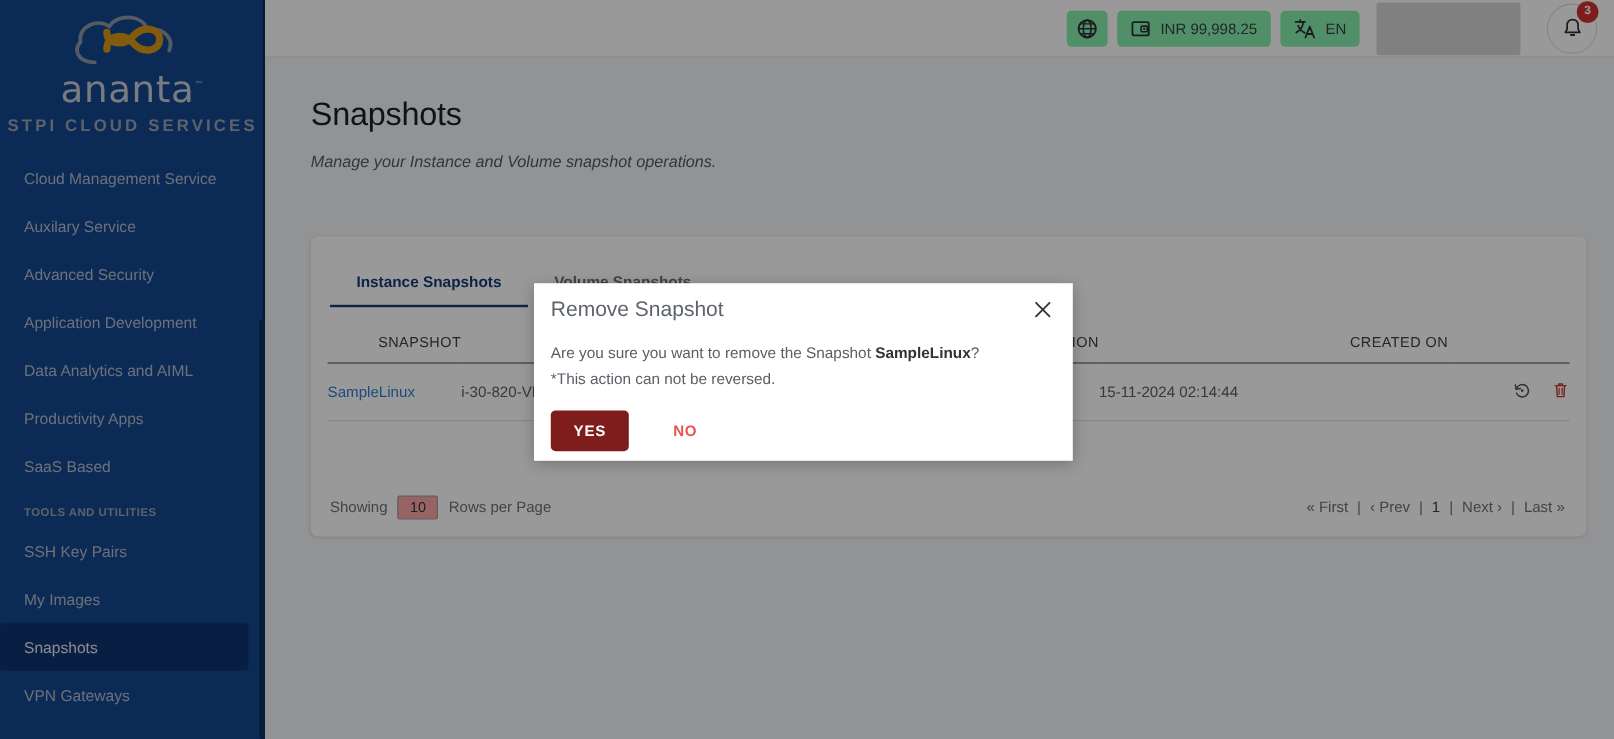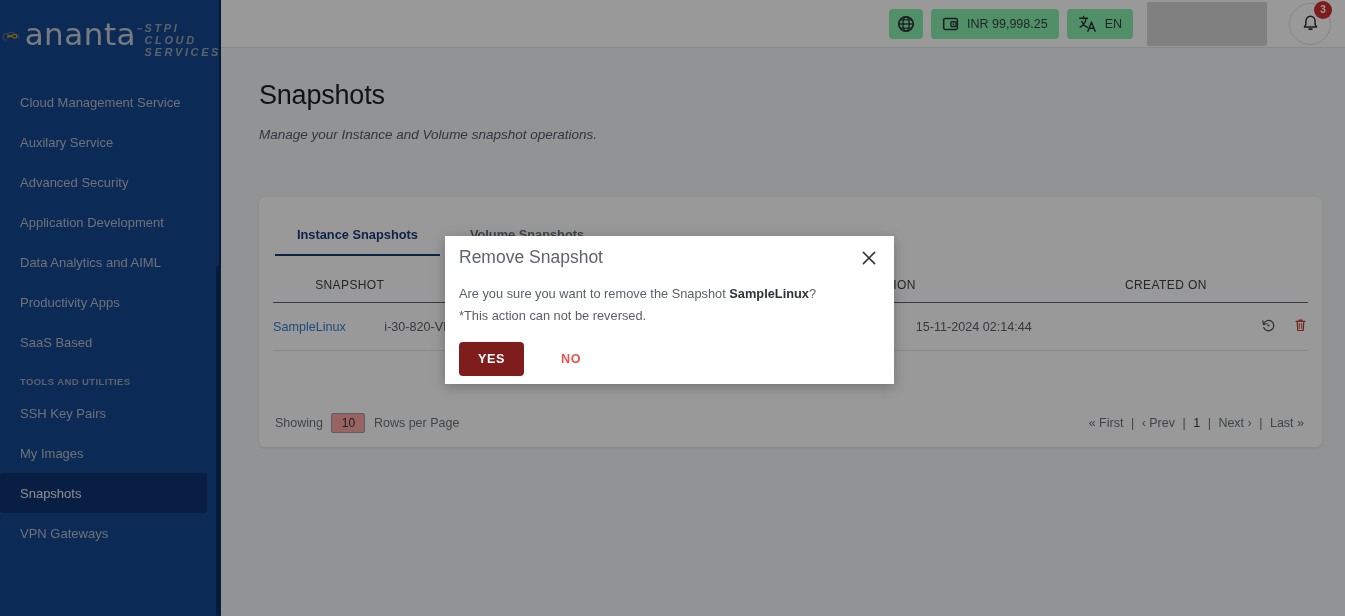--- a/index.html
+++ b/index.html
@@ -13,32 +13,32 @@
 
   
   .sidebar {
     position: absolute; left:0; top:0; width:221px; height:616px;
     background: #14478f;
     overflow: hidden;
   }
   .sidebar-inner { position:absolute; left:0; top:0; width:221px; }
   .logo-wrap {
     padding: 8px 0 16px 0;
-    display:flex; align-items:center;
+    display:flex; flex-direction:column; align-items:center;text-align:right;
   }
   .logo-mark { width:120px; height:58px; }
   .logo-word {
     font-size: 31px; letter-spacing: 0.5px; color:#c8cdd6;
     font-family: "DejaVu Sans", sans-serif; font-weight:400;
     line-height: 1; margin-top:-6px; position:relative;
   }
   .logo-tm { font-size:8px; vertical-align: super; color:#aab1bd; }
   .logo-sub {
-    font-size: 11px; letter-spacing: 2.6px; color:#9aa3b2;
-    margin-top: 5px; font-weight: 600; font-style: italic;
+    font-size: 14px; letter-spacing: 2.6px; color:#9aa3b2;
+    margin-top: 5px; font-weight: 600;
   }
   .nav-item {
     height: 40px; display:flex; align-items:center;
     padding-left: 20px; color:#b6bdc9; font-size:13px;
     cursor: pointer;
   }
   .nav-item.active {
     background:#0e3570; color:#e4e8ef;
     width: 207px; border-radius: 3px; margin-left:0px;
   }
@@ -92,21 +92,21 @@
   .page-title {
     font-size: 27px; color:#1c1f24; font-weight:400; letter-spacing:-0.2px;
   }
   .page-sub { margin-top:16px; font-size:13.5px; color:#555a61;font-style:italic; }
 
   .card {
     position:absolute; left:38px; top:197px; width:1063px; height:250px;
     background:#ffffff; border-radius:6px;
     box-shadow: 0 1px 3px rgba(0,0,0,0.10);
   }
-  .tabs { display:flex; gap: 8px; padding: 24px 16px 0 16px; }
+  .tabs { display:flex; gap: 0px; padding: 24px 16px 0 16px; }
   .tab {
     font-size:12.8px; font-weight:700; color:#6b7179;
     padding: 6px 22px 12px 22px; cursor:pointer;
     border-bottom: 2px solid transparent;
   }
   .tab.active { color:#173b78; border-bottom-color:#173b78; }
 
   table.grid { width: calc(100% - 28px); margin: 16px 14px 0 14px; border-collapse: collapse; }
   table.grid th {
     text-align:right; font-size:12px; font-weight:400; color:#3b4047;

